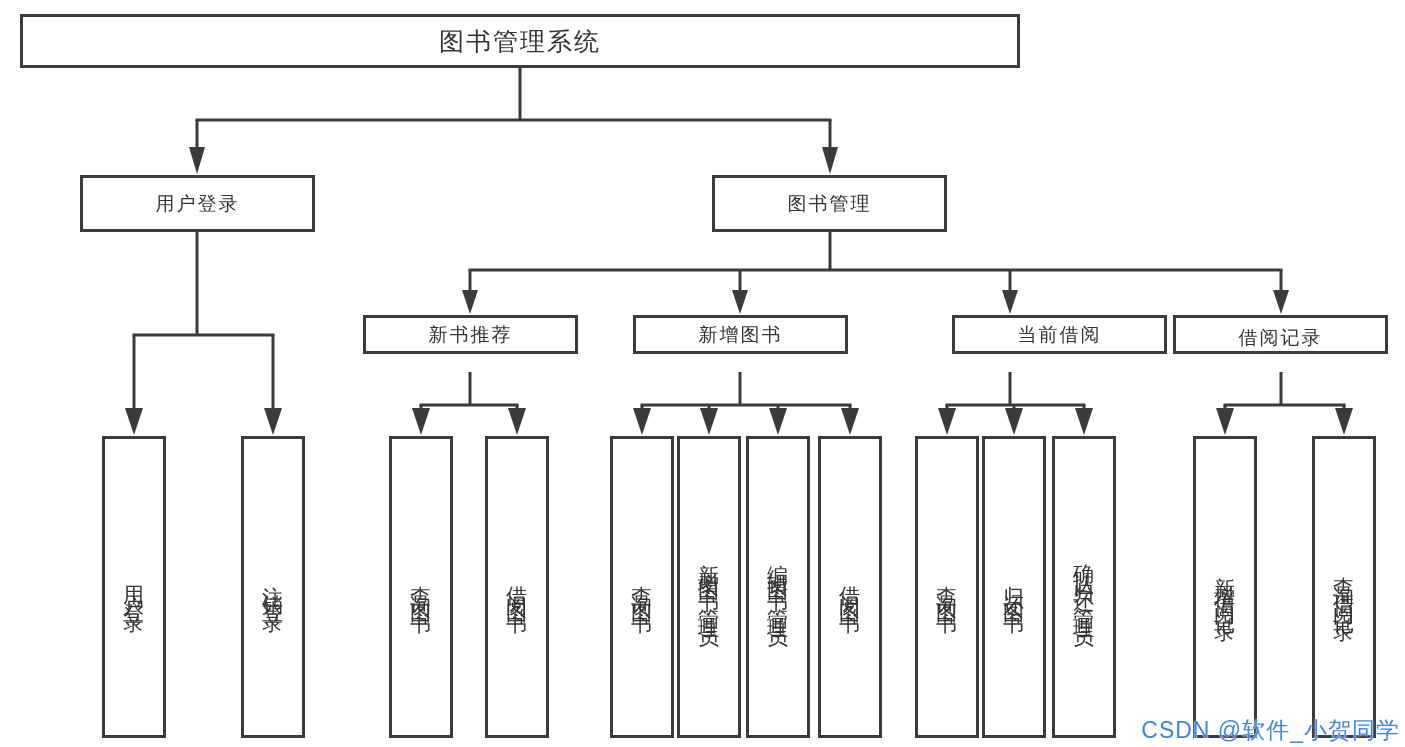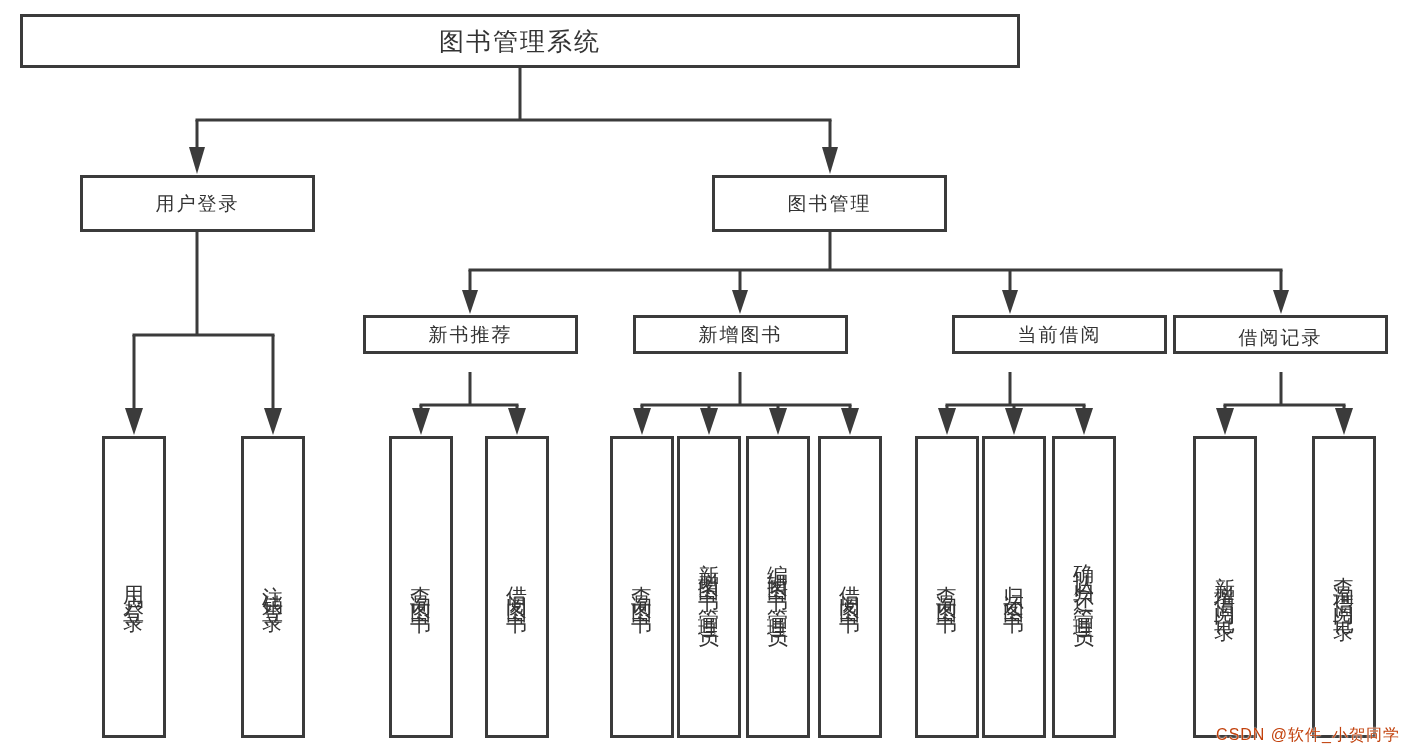--- a/index.html
+++ b/index.html
@@ -41,22 +41,22 @@
     writing-mode:vertical-rl;
     text-orientation:mixed;
     font-size:21px;
     letter-spacing:9px;
     line-height:1;
     white-space:nowrap;
   }
   .watermark{
     position:absolute;
     right:5px;bottom:1px;
-    font-size:16px;
-    color:#c2410c;
+    font-size:23px;
+    color:#3b82f6;
     text-shadow:0 0 2px #ffffff, 0 0 1px #ffffff;
     letter-spacing:1px;
   }
 </style>
 </head>
 <body>
 
 <div class="stage">
 
   <svg class="connectors" viewBox="0 0 1405 747" xmlns="http://www.w3.org/2000/svg">

